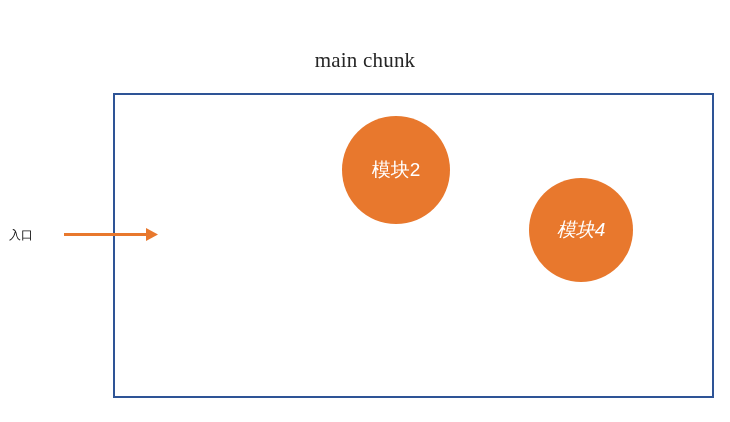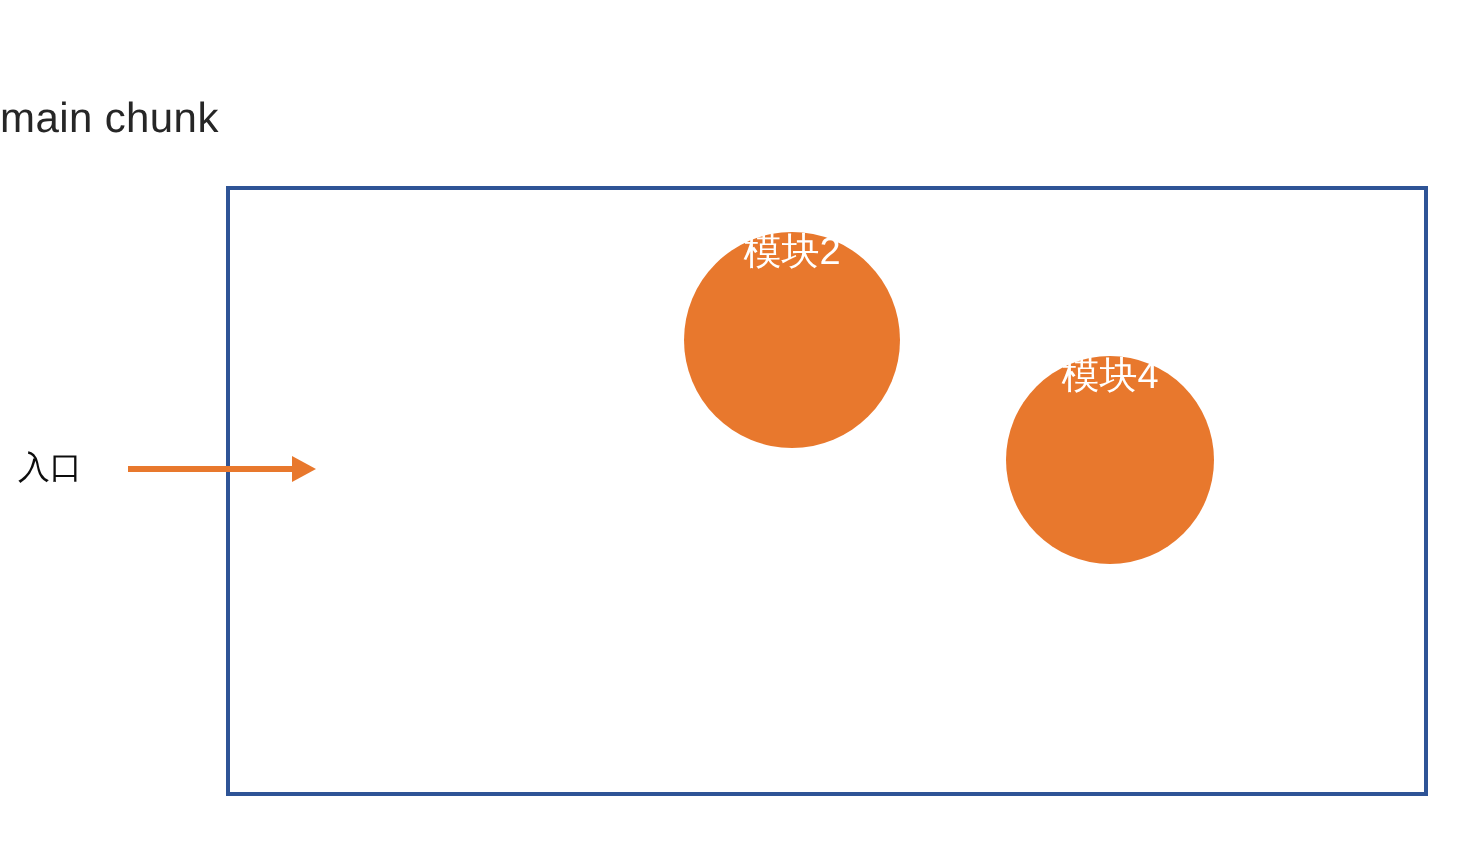--- a/index.html
+++ b/index.html
@@ -21,46 +21,47 @@
     height: 422px;
     background: #ffffff;
   }
 
   
   .chunk-title {
     position: absolute;
     left: 0;
     top: 47px;
     width: 730px;
-    text-align: left;
+    text-align: center;
     font-size: 21px;
     line-height: 26px;
     color: #262626;
     letter-spacing: 0.2px;
     white-space: nowrap;
+    font-family: Liberation Serif, serif;
   }
 
   
   .chunk-box {
     position: absolute;
     left: 113px;
     top: 93px;
     width: 601px;
     height: 305px;
     box-sizing: border-box;
     border: 2px solid #2E5496;
     background: transparent;
   }
 
   
   .entry-label {
     position: absolute;
     left: 9px;
     top: 222px;
-    font-size: 16px;
+    font-size: 12px;
     line-height: 26px;
     color: #0d0d0d;
     white-space: nowrap;
   }
 
   
   .entry-arrow {
     position: absolute;
     left: 60px;
     top: 220px;
@@ -68,35 +69,36 @@
     height: 30px;
     overflow: visible;
   }
 
   
   .module-circle {
     position: absolute;
     border-radius: 50%;
     background: #E8782D;
     display: flex;
+    align-items: center;
     justify-content: center;
   }
   .module-circle .module-label {
     font-size: 19px;
     line-height: 22px;
     color: #ffffff;
     white-space: nowrap;
     user-select: none;
   }
 
   
   .module-1 { left: 174px; top: 182px; width: 109px; height: 109px; }
   .module-2 { left: 342px; top: 116px; width: 108px; height: 108px; }
   .module-3 { left: 350px; top: 258px; width: 108px; height: 108px; }
-  .module-4 { left: 503px; top: 178px; width: 104px; height: 104px; }
+  .module-4 { left: 529px; top: 178px; width: 104px; height: 104px; font-style: italic; }
 </style>
 </head>
 <body>
 
 <div id="canvas">
 
   <div class="chunk-title">main chunk</div>
 
   <div class="chunk-box"></div>
 

